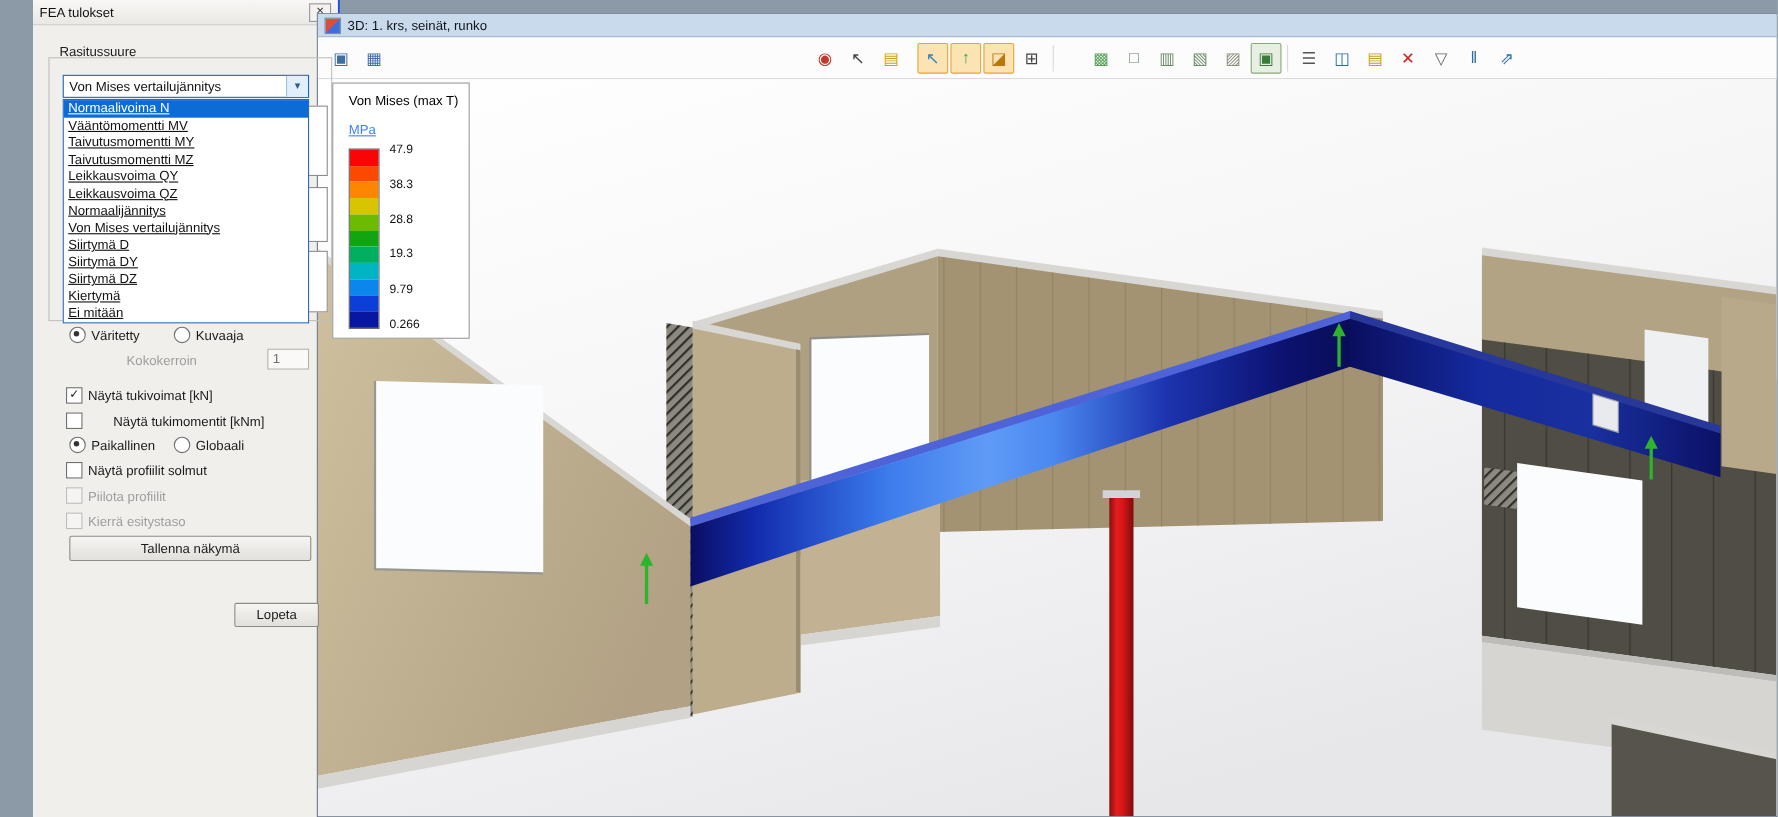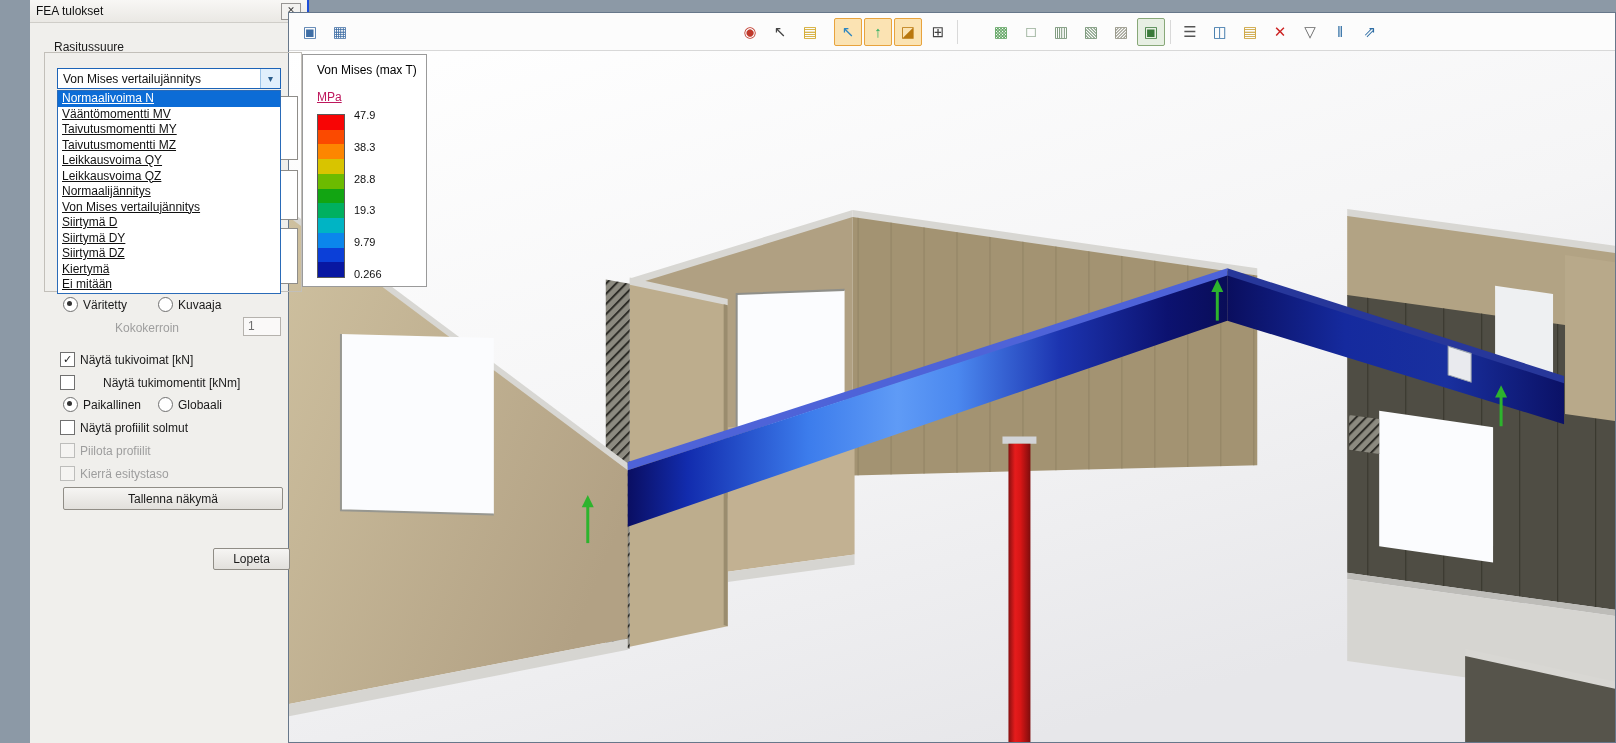--- a/index.html
+++ b/index.html
@@ -37,21 +37,21 @@
   .tb-btn.hl{background:#fbe3b3;border-color:#e8a33d;}
   .tb-btn.pressed{background:#e7efe3;border-color:#88a878;}
   .tb-sep{width:1px;height:24px;background:#d9d9d9;margin:0 4px;flex:none;}
   .tb-gap{flex:none;height:1px;}
   #viewport{position:relative;flex:1;overflow:hidden;}
   #scene{position:absolute;left:0;top:0;width:100%;height:100%;}
 
   
   #legend{position:absolute;left:13px;top:3px;width:125px;height:233px;background:#fff;border:1px solid #9a9a9a;z-index:5;box-sizing:border-box;padding:8px 0 0 14px;}
   #legend .ttl{font-size:12px;color:#000000;}
-  #legend .unit{font-size:12px;color:#be185d;margin-top:13px;text-decoration:underline;}
+  #legend .unit{font-size:12px;color:#3b82f6;margin-top:13px;text-decoration:underline;}
   #legend-flex{display:flex;margin-top:10px;}
   #legend-bar{width:26px;height:162px;border:1px solid #5a5a5a;display:flex;flex-direction:column;flex:none;}
   #legend-bar .band{flex:1;}
   #legend-values{display:flex;flex-direction:column;justify-content:space-between;height:170px;margin:-4px 0 0 9px;}
   #legend-values .lv{font-size:11px;color:#111;line-height:11px;}
 </style>
 </head>
 <body>
 
 <div id="stage">
@@ -131,20 +131,24 @@
     <div class="ctl-row" style="left:30px;top:466px;">
       <span class="cb dis"></span>
       <span class="lbl dis">Kierrä esitystaso</span>
     </div>
 
     <div class="btn" style="left:33px;top:487px;width:218px;height:21px;">Tallenna näkymä</div>
     <div class="btn" style="left:183px;top:548px;width:75px;height:20px;">Lopeta</div>
   </div>
 
   <div id="win3d">
+    <div id="win-titlebar">
+      <span id="win-icon"></span>
+      <span>3D: 1. krs, seinät, runko</span>
+    </div>
 
     <div id="toolbar">
         <span class="tb-btn" style="color: rgb(63, 110, 165);">▣</span>
         <span class="tb-btn" style="color: rgb(63, 110, 165);">▦</span>
         <span class="tb-gap" style="width: 380px;"></span>
         <span class="tb-btn" style="color: rgb(192, 57, 43);">◉</span>
         <span class="tb-btn" style="color: rgb(68, 68, 68);">↖</span>
         <span class="tb-btn" style="color: rgb(207, 161, 26);">▤</span>
         <span class="tb-gap" style="width: 8px;"></span>
         <span class="tb-btn hl" style="color: rgb(46, 134, 193);">↖</span>

